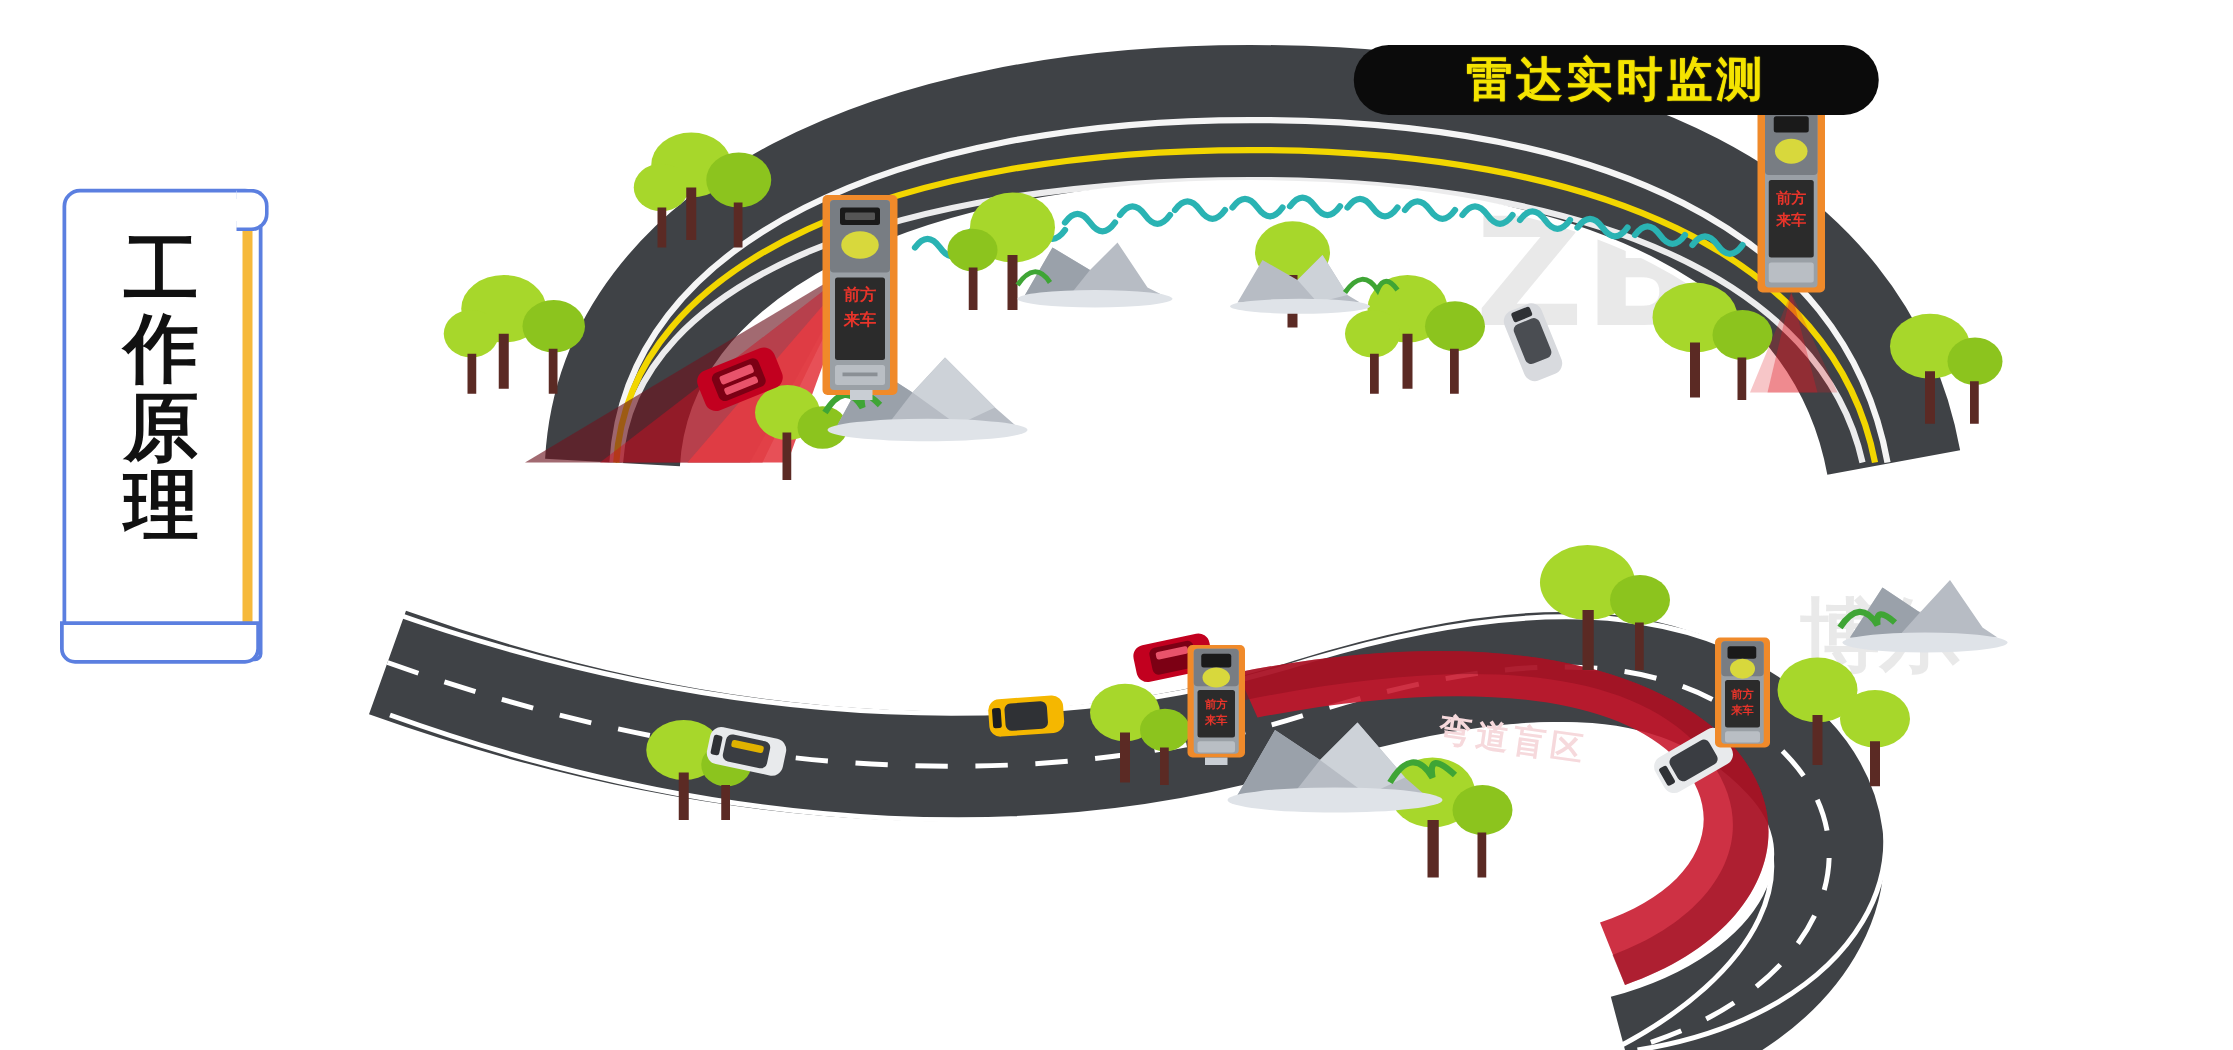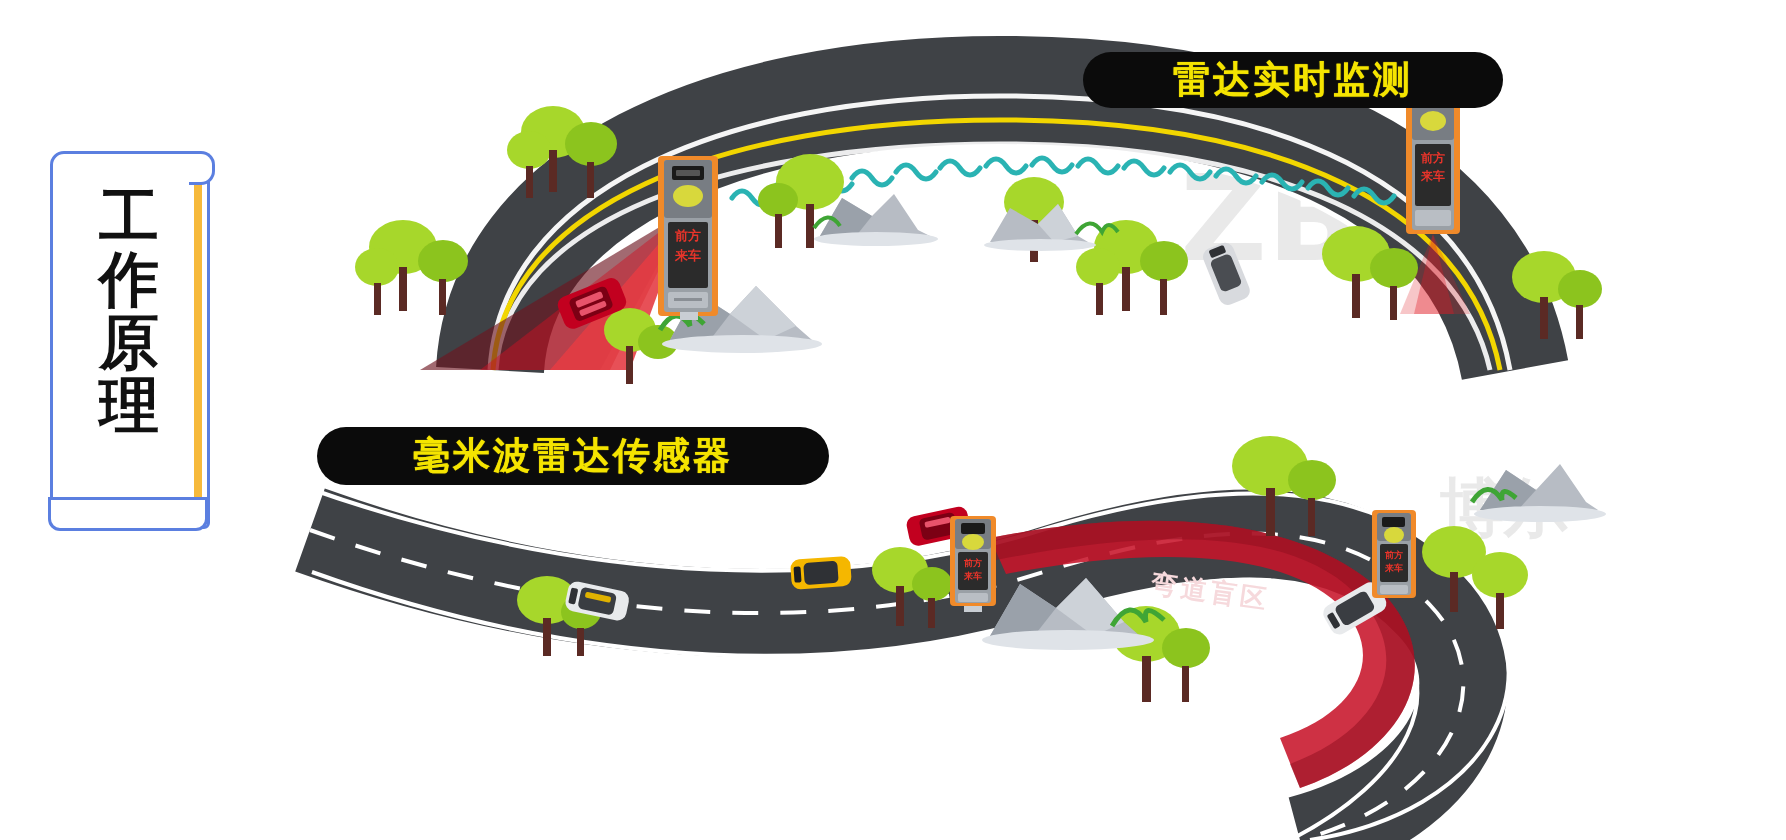--- a/index.html
+++ b/index.html
@@ -36,21 +36,21 @@
   }
   .scroll-title span { display:block; }
 
   
   .badge {
     position:absolute; background:#0b0b0b; border-radius:40px;
     color:#f5e400; font-weight:900; display:flex; align-items:center;
     justify-content:center; letter-spacing:3px;
     text-shadow:0 0 1px #f5e400;
   }
-  #badge-top { left:1083px; top:36px; width:420px; height:56px; font-size:37px;margin-top:16px; }
+  #badge-top { left:1083px; top:36px; width:420px; height:56px; font-size:37px; }
   #badge-bottom { left:317px; top:427px; width:512px; height:58px; font-size:37px; }
 
   
   .scene { position:absolute; }
   #scene-top { left:300px; top:70px; width:1480px; height:340px; }
   #scene-bottom { left:290px; top:420px; width:1496px; height:420px; }
 
   svg { display:block; overflow:visible; }
 
   .wm { fill:#d8d8d8; opacity:.55; font-weight:900; }
@@ -356,15 +356,14 @@
         <text x="18" y="48" fill="#e8342a" font-size="9" font-weight="900" text-anchor="middle">前方</text>
         <text x="18" y="61" fill="#e8342a" font-size="9" font-weight="900" text-anchor="middle">来车</text>
         <rect x="4" y="75" width="28" height="9" rx="2" fill="#b9bec4"></rect>
       </g>
 
     </svg>
   </div>
 
   <div class="badge" id="badge-top">雷达实时监测</div>
 
-  <div class="badge" id="badge-bottom">毫米波雷达传感器</div>
 
 </div>
 
 </body></html>

